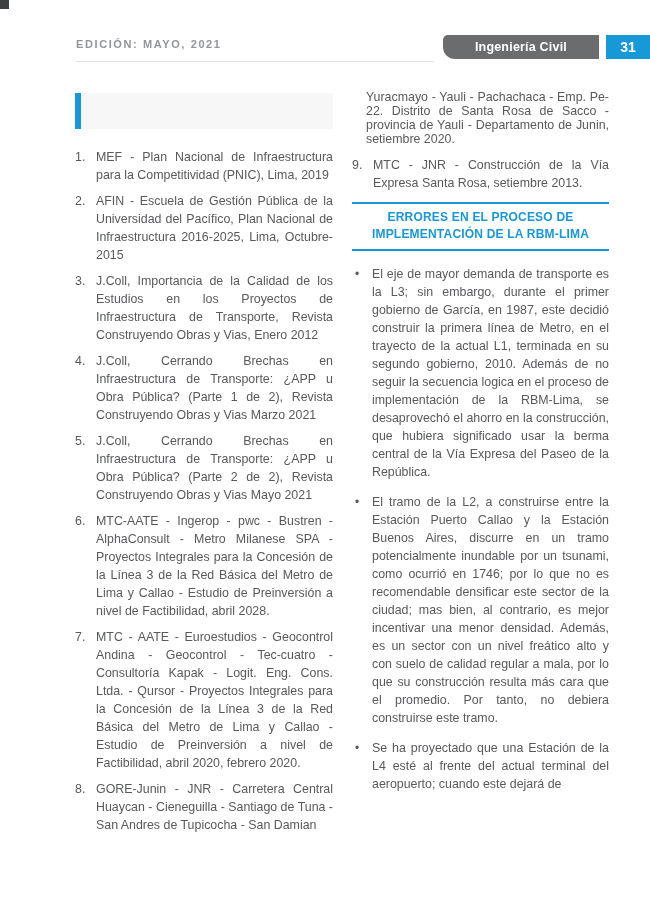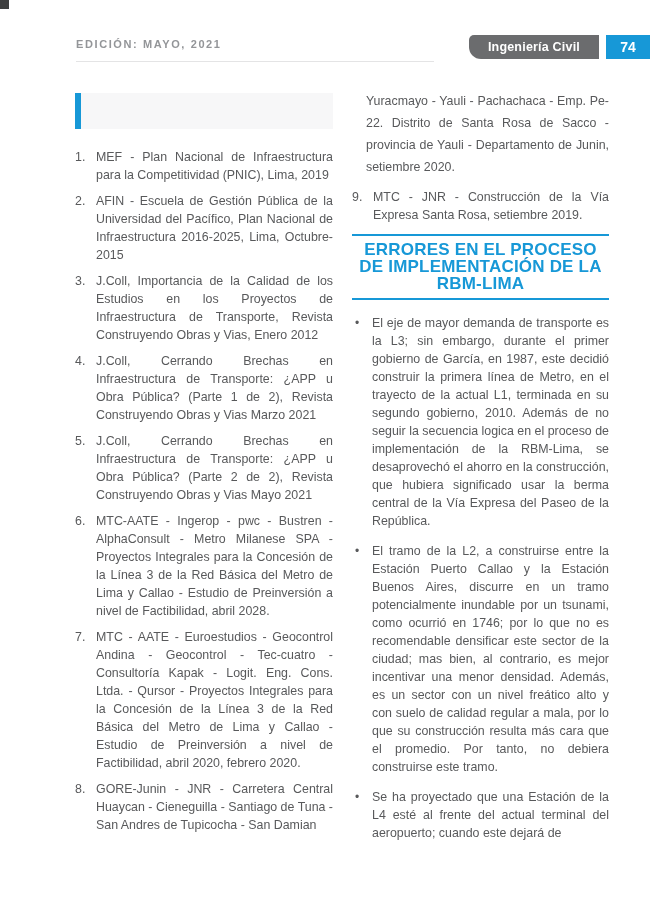--- a/index.html
+++ b/index.html
@@ -21,21 +21,21 @@
   }
   .header-rule{
     position:absolute; left:76px; top:61px; width:358px; height:1px; background:#e4e4e5;
   }
   .badge-group{
     position:absolute; top:35px; right:0; height:24px;
     display:flex; align-items:stretch;
   }
   .badge-gray{
     background:#6b6c6e; color:#ffffff; font-weight:bold; font-size:12.5px;
-    padding:0 19px; display:flex; align-items:center;
+    padding:0 32px; display:flex; align-items:center;
     border-radius:5px 0 0 12px; margin-right:7px; letter-spacing:0.2px;
   }
   .badge-blue{
     background:#1798d7; color:#ffffff; font-weight:bold; font-size:14px;
     width:44px; display:flex; align-items:center; justify-content:center;
   }
   
   .col-left { position:absolute; left:75px;  top:93px; width:258px; }
   .col-right{ position:absolute; left:352px; top:90px; width:257px; }
   
@@ -50,50 +50,50 @@
   
   .ref-list{ margin-top:19px; }
   .ref-item{
     display:flex; margin-bottom:8px;
     font-size:12.4px; line-height:18px; color:#58595b;
   }
   .ref-num{ width:21px; flex:none; }
   .ref-text{ flex:1; text-align:justify; }
   
   .cont-para{
-    padding-left:14px; font-size:12.4px; line-height:22px;
+    padding-left:14px; font-size:12.4px; line-height:14px;
     text-align:justify; color:#58595b;
   }
   .ref-item-right{ margin-top:10px; }
   .anexo-box{ margin-top:20px; }
   .subsection{
     margin-top:10px;
     border-top:2px solid #1798d7; border-bottom:2px solid #1798d7;
     padding:5px 4px 6px; text-align:center;
-    color:#1798d7; font-weight:bold; font-size:17px; line-height:17px;
+    color:#1798d7; font-weight:bold; font-size:12px; line-height:17px;
     letter-spacing:0.2px;
   }
   .bullets{ margin-top:14px; }
   .bullet-item{
     display:flex; margin-bottom:12px;
     font-size:12.4px; line-height:18px; color:#58595b;
   }
   .bullet-dot{ width:20px; flex:none; padding-left:3px; font-size:12px; }
   .bullet-text{ flex:1; text-align:justify; }
 </style>
 </head>
 <body>
 
 <div class="corner-mark"></div>
 
 <span class="edition">EDICIÓN: MAYO, 2021</span>
 <div class="header-rule"></div>
 <div class="badge-group">
   <div class="badge-gray">Ingeniería Civil</div>
-  <div class="badge-blue">74</div>
+  <div class="badge-blue">31</div>
 </div>
 
 <div class="col-left">
   <div class="section-title-box">
     <div class="accent-bar"></div>
   </div>
   <div class="ref-list">
     <div class="ref-item">
       <span class="ref-num">1.</span>
       <div class="ref-text">MEF - Plan Nacional de Infraestructura para la Competitividad (PNIC), Lima, 2019</div>
@@ -127,21 +127,21 @@
       <div class="ref-text">GORE-Junin - JNR - Carretera Central Huaycan - Cieneguilla - Santiago de Tuna - San Andres de Tupicocha - San Damian</div>
     </div>
   </div>
 </div>
 
 <div class="col-right">
   <div class="cont-para">Yuracmayo - Yauli - Pachachaca - Emp. Pe-22. Distrito de Santa Rosa de Sacco - provincia de Yauli - Departamento de Junin, setiembre 2020.</div>
 
   <div class="ref-item ref-item-right">
     <span class="ref-num">9.</span>
-    <div class="ref-text">MTC - JNR - Construcción de la Vía Expresa Santa Rosa, setiembre 2019.</div>
+    <div class="ref-text">MTC - JNR - Construcción de la Vía Expresa Santa Rosa, setiembre 2013.</div>
   </div>
 
 
   <div class="subsection">ERRORES EN EL PROCESO DE IMPLEMENTACIÓN DE LA RBM-LIMA</div>
 
   <div class="bullets">
     <div class="bullet-item">
       <span class="bullet-dot">•</span>
       <div class="bullet-text">El eje de mayor demanda de transporte es la L3; sin embargo, durante el primer gobierno de García, en 1987, este decidió construir la primera línea de Metro, en el trayecto de la actual L1, terminada en su segundo gobierno, 2010. Además de no seguir la secuencia logica en el proceso de implementación de la RBM-Lima, se desaprovechó el ahorro en la construcción, que hubiera significado usar la berma central de la Vía Expresa del Paseo de la República.</div>
     </div>

